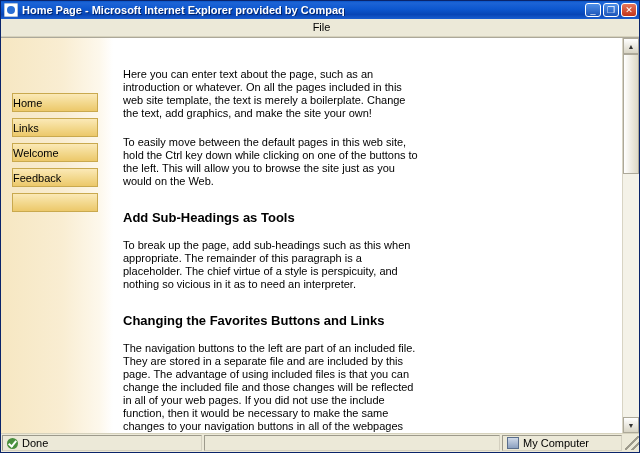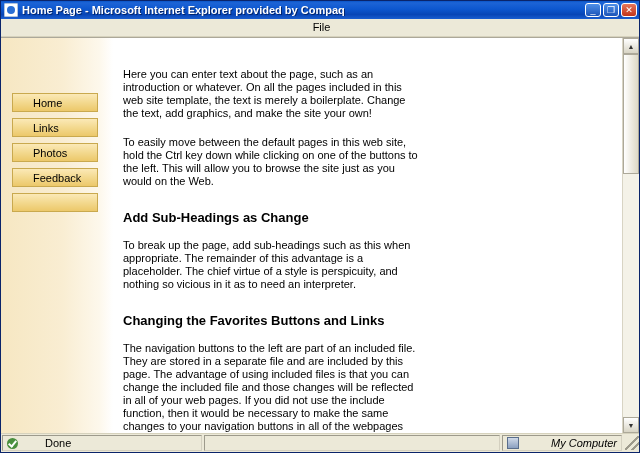--- a/index.html
+++ b/index.html
@@ -122,21 +122,21 @@
     width: 86px;
     height: 19px;
     margin: 0 0 6px 11px;
     background: linear-gradient(to bottom, #fbe9b7 0%, #f3d98f 50%, #ecc86a 100%);
     border: 1px solid #c9a94e;
     box-sizing: border-box;
     font-size: 11px;
     color: #000;
     display: flex;
     align-items: center;
-    padding-left: 20px;
+    padding-left: 0;
   }
   .navbtn.blank { color: transparent; }
 
   
   .article {
     flex: 1;
     padding: 30px 30px 0 10px;
     color: #000;
     max-width: 300px;
   }
@@ -196,25 +196,24 @@
   .status-cell {
     height: 16px;
     display: flex;
     align-items: center;
     padding: 0 4px;
     border: 1px solid #d4d0c0;
     border-top-color: #9d9a8c;
     border-left-color: #9d9a8c;
     box-sizing: border-box;
     margin: 0 1px;
-    gap: 23px;
   }
   .status-done { flex: 0 0 200px; }
   .status-mid { flex: 1; }
-  .status-zone { flex: 0 0 120px; justify-content: space-between; font-style: italic; }
+  .status-zone { flex: 0 0 120px; justify-content: flex-start; }
   .done-icon {
     width: 11px; height: 11px;
     border-radius: 50%;
     background: #4a8f3e;
     margin-right: 4px;
     position: relative;
   }
   .done-icon:after {
     content: "";
     position: absolute;
@@ -262,30 +261,30 @@
     <div class="menu-item">This</div>
     <div class="menu-item">Help</div>
   </div>
 
   <div class="content-wrap">
     <div class="page">
 
       <div class="navcol">
         <div class="navbtn">Home</div>
         <div class="navbtn">Links</div>
-        <div class="navbtn">Photos</div>
+        <div class="navbtn">Welcome</div>
         <div class="navbtn">Feedback</div>
         <div class="navbtn blank"></div>
       </div>
 
       <div class="article">
         <p>Here you can enter text about the page, such as an introduction or whatever. On all the pages included in this web site template, the text is merely a boilerplate. Change the text, add graphics, and make the site your own!</p>
         <p>To easily move between the default pages in this web site, hold the Ctrl key down while clicking on one of the buttons to the left. This will allow you to browse the site just as you would on the Web.</p>
-        <h2>Add Sub-Headings as Change</h2>
-        <p>To break up the page, add sub-headings such as this when appropriate. The remainder of this advantage is a placeholder. The chief virtue of a style is perspicuity, and nothing so vicious in it as to need an interpreter.</p>
+        <h2>Add Sub-Headings as Tools</h2>
+        <p>To break up the page, add sub-headings such as this when appropriate. The remainder of this paragraph is a placeholder. The chief virtue of a style is perspicuity, and nothing so vicious in it as to need an interpreter.</p>
         <h2>Changing the Favorites Buttons and Links</h2>
         <p>The navigation buttons to the left are part of an included file. They are  stored in a separate file and are included by this page. The advantage of using included files is that you can change the included file and those changes will be reflected in all of your web pages.  If you did not use the include function, then it would be necessary to make the same changes to your navigation buttons in all of the webpages which use them.</p>
 
       </div>
     </div>
 
     <div class="vscroll">
       <div class="sb-btn">▲</div>
       <div class="sb-track">
         <div class="sb-thumb"></div>

